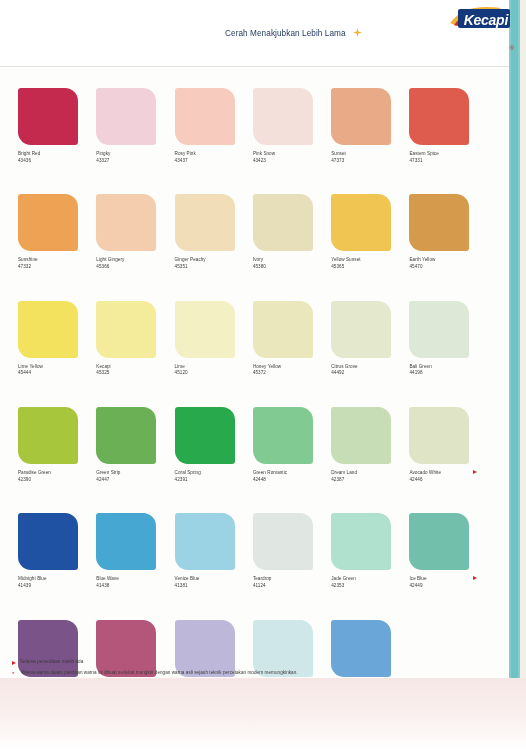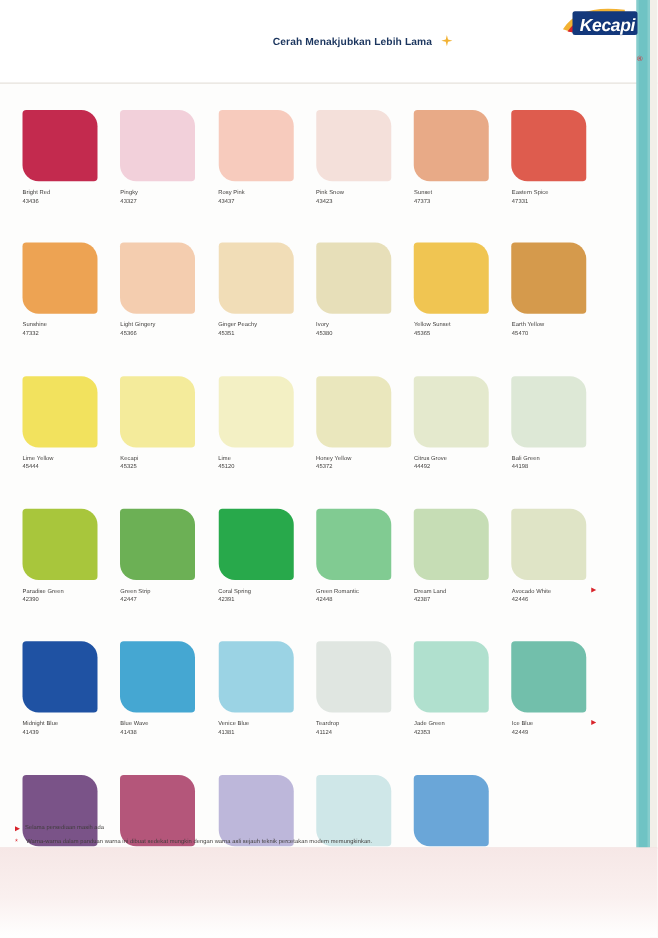--- a/index.html
+++ b/index.html
@@ -29,21 +29,21 @@
     height: 66px;
     background: #ffffff;
     display: flex;
     align-items: center;
     justify-content: flex-end;
     padding-right: 16px;
   }
 
   .tagline {
     font-size: 8.2px;
-    font-weight: bold;
+    font-weight: normal;
     color: #1b355e;
     letter-spacing: 0.01em;
     white-space: nowrap;
     margin-right: 4px;
   }
 
   .tagline-spark {
     display: inline-block;
     width: 9px; height: 9px;
     margin-left: 5px;

